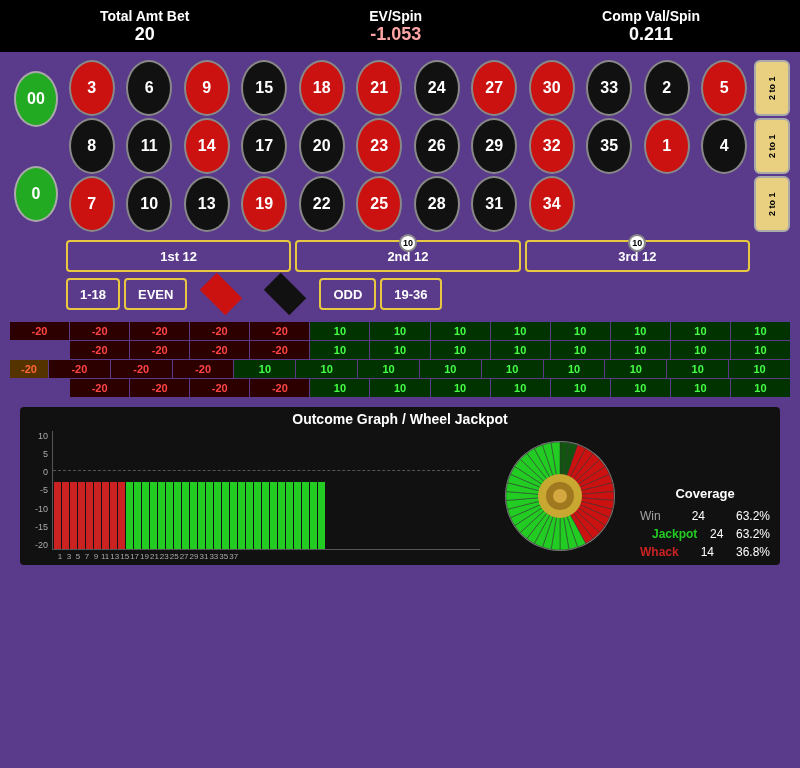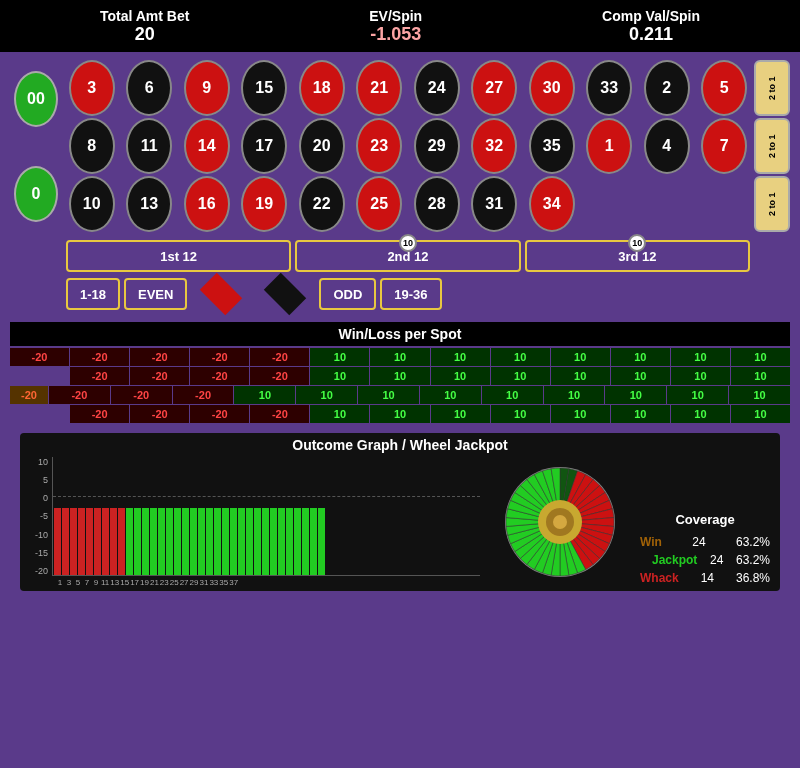--- a/index.html
+++ b/index.html
@@ -287,21 +287,21 @@
       font-weight: bold;
       color: #fff;
       font-size: 13px;
       margin-bottom: 6px;
     }
     .cov-row {
       display: flex;
       justify-content: space-between;
       padding: 2px 0;
     }
-    .cov-label.win { color: #a16207; font-weight: bold; }
+    .cov-label.win { color: #a3a3a3; font-weight: normal; }
     .cov-label.jackpot { color: #22cc22; font-weight: bold; margin-left: 12px; }
     .cov-label.whack { color: #cc2222; font-weight: bold; }
     .cov-val { color: #fff; }
   </style>
 </head>
 <body>
 
 <div id="header">
   <div class="header-cell">
     <div class="header-label">Total Amt Bet</div>
@@ -339,30 +339,30 @@
       <div class="num-cell black-bg">33</div>
 
       <div class="num-cell black-bg">2</div>
       <div class="num-cell red-bg">5</div>
       <div class="num-cell black-bg">8</div>
       <div class="num-cell black-bg">11</div>
       <div class="num-cell red-bg">14</div>
       <div class="num-cell black-bg">17</div>
       <div class="num-cell black-bg">20</div>
       <div class="num-cell red-bg">23</div>
+      <div class="num-cell black-bg">26</div>
       <div class="num-cell black-bg">29</div>
       <div class="num-cell red-bg">32</div>
       <div class="num-cell black-bg">35</div>
 
       <div class="num-cell red-bg">1</div>
       <div class="num-cell black-bg">4</div>
       <div class="num-cell red-bg">7</div>
       <div class="num-cell black-bg">10</div>
       <div class="num-cell black-bg">13</div>
-      <div class="num-cell red-bg">16</div>
       <div class="num-cell red-bg">19</div>
       <div class="num-cell black-bg">22</div>
       <div class="num-cell red-bg">25</div>
       <div class="num-cell black-bg">28</div>
       <div class="num-cell black-bg">31</div>
       <div class="num-cell red-bg">34</div>
     </div>
 
     <div id="two-to-one-col">
       <div class="two-to-one">2 to 1</div>
@@ -400,21 +400,20 @@
     <div class="diamond-wrapper">
       <div class="diamond-black"></div>
     </div>
     <div class="bet-btn small">ODD</div>
     <div class="bet-btn small">19-36</div>
     <div style="width:36px;"></div>
   </div>
 </div>
 
 <div id="winloss-section">
-  <div id="winloss-title">Win/Loss per Spot</div>
   <div id="winloss-grid">
 
     <div class="wl-row">
       <div class="wl-cell neg">-20</div>
       <div class="wl-cell neg">-20</div>
       <div class="wl-cell neg">-20</div>
       <div class="wl-cell neg">-20</div>
       <div class="wl-cell neg">-20</div>
       <div class="wl-cell pos">10</div>
       <div class="wl-cell pos">10</div>

